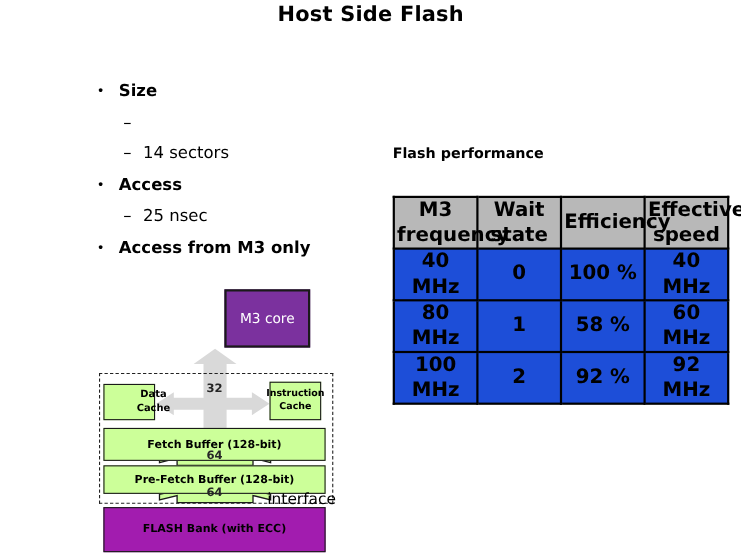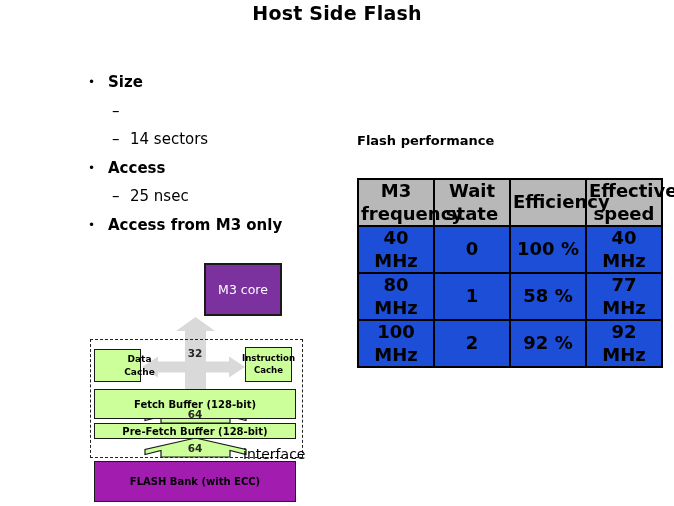--- a/index.html
+++ b/index.html
@@ -31,21 +31,21 @@
   .dashed-box{position:absolute;left:90px;top:339px;width:211px;height:117px;
     border:1px dashed #222;}
   .node{position:absolute;display:flex;align-items:center;justify-content:center;
     text-align:center;box-sizing:border-box;}
   .m3-core{left:156px;top:263px;width:78px;height:53px;background:#7b319e;
     border:2px solid #1a1a1a;color:#fff;font-size:12.5px;font-weight:normal;margin-left:48px;}
   .green-box{background:#ccff99;border:1px solid #1a1a1a;font-weight:bold;}
   .data-cache{left:94px;top:349px;width:47px;height:33px;font-size:9px;line-height:1.35;padding-left:44px;}
   .instr-cache{left:245px;top:347px;width:47px;height:35px;font-size:8.6px;line-height:1.35;}
   .fetch-buf{left:94px;top:389px;width:202px;height:30px;font-size:10px;}
-  .prefetch-buf{left:94px;top:423px;width:202px;height:16px;font-size:10px;}
+  .prefetch-buf{left:94px;top:423px;width:202px;height:26px;font-size:10px;}
   .flash-bank{left:94px;top:461px;width:202px;height:41px;background:#a21caf;
     border:1px solid #1a1a1a;font-weight:bold;font-size:10px;}
   .bus-label{position:absolute;font-weight:bold;font-size:10.5px;color:#262626;
     width:28px;text-align:center;}
   .lbl-32{left:181px;top:347px;}
   .lbl-64a{left:181px;top:408px;}
   .lbl-64b{left:181px;top:442px;}
   .lbl-interface{position:absolute;left:243px;top:446px;width:56px;
     font-size:14px;color:#000;}
 </style>
@@ -97,21 +97,21 @@
       <tr>
         <td>40 MHz</td>
         <td>0</td>
         <td>100 %</td>
         <td>40 MHz</td>
       </tr>
       <tr>
         <td>80 MHz</td>
         <td>1</td>
         <td>58 %</td>
-        <td>77 MHz</td>
+        <td>60 MHz</td>
       </tr>
       <tr>
         <td>100 MHz</td>
         <td>2</td>
         <td>92 %</td>
         <td>92 MHz</td>
       </tr>
     </tbody>
   </table>
 

